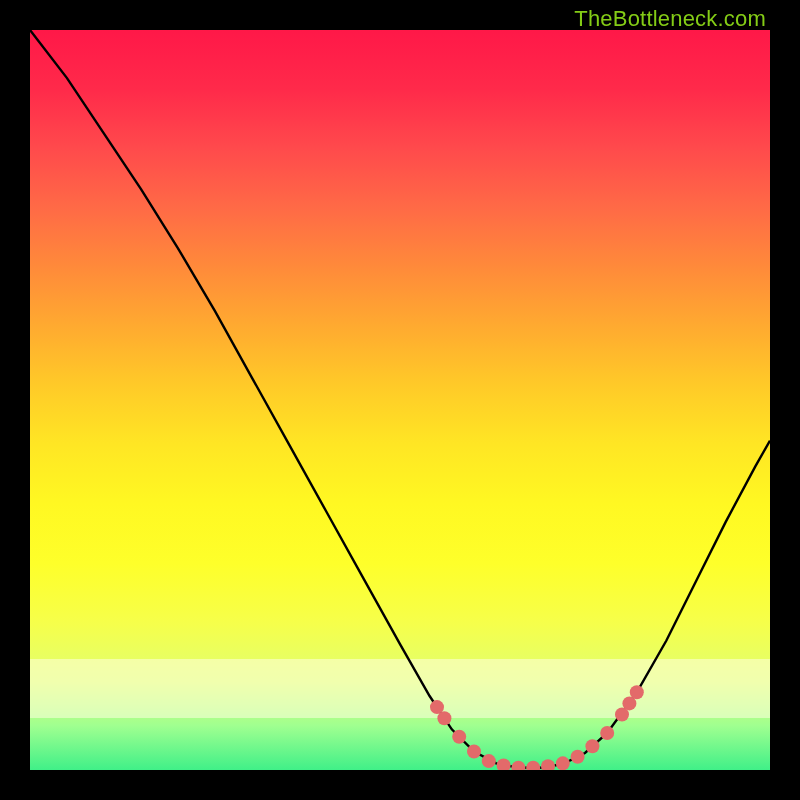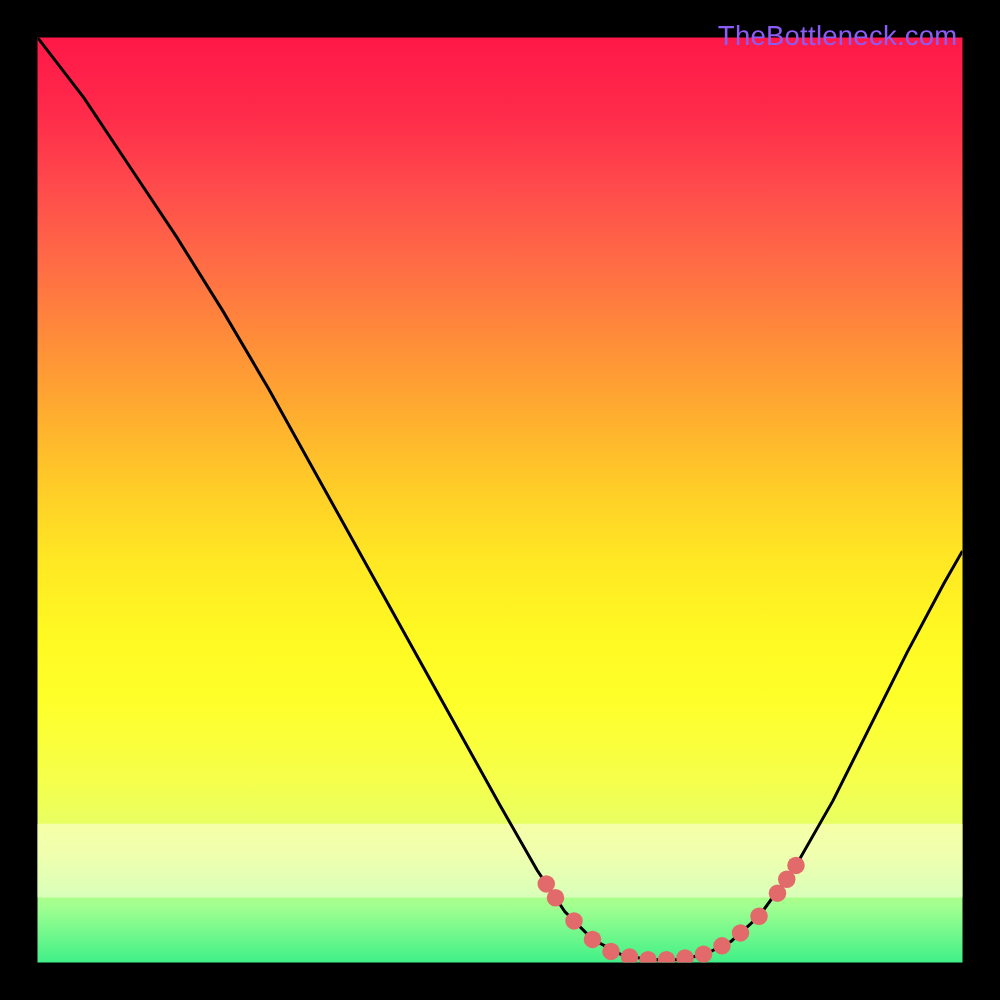--- a/index.html
+++ b/index.html
@@ -15,21 +15,21 @@
     #ffca28 48%,
     #ffe624 56%,
     #fff822 64%,
     #feff2a 72%,
     #f6ff4a 80%,
     #e0ff70 88%,
     #a0ff90 94%,
     #40f088 100%);
   }
   .pale-band { position: absolute; left: 0; width: 100%; background: #ffffe0; opacity: 0.55; }
-  .watermark { position: absolute; top: 16px; right: 34px; color: #8b5cf6; font-size: 22px; font-weight: 500; letter-spacing: 0.2px; }
+  .watermark { position: absolute; top: 6px; right: 34px; color: #84cc16; font-size: 22px; font-weight: 500; letter-spacing: 0.2px; }
   svg.curve { position: absolute; inset: 0; }
 </style>
 </head>
 <body>
 
 <div class="plot-area">
   <div class="gradient-bg"></div>
   <div class="pale-band" id="pale-band" style="top: 629px; height: 59.2px;"></div>
   <svg class="curve" id="curve-svg" viewBox="0 0 740 740" preserveAspectRatio="none">
       <path d="M0.00 0.00 L37.00 48.10 L74.00 103.60 L111.00 159.10 L148.00 218.30 L185.00 281.20 L222.00 347.80 L259.00 414.40 L296.00 481.00 L333.00 547.60 L370.00 614.20 L399.60 666.00 L421.80 699.30 L444.00 721.50 L466.20 733.34 L488.40 737.78 L510.60 737.78 L532.80 734.08 L555.00 722.98 L577.20 703.00 L606.80 662.30 L636.40 610.50 L666.00 551.30 L695.60 492.10 L725.20 436.60 L740.00 410.70 " fill="none" stroke="#000000" stroke-width="2.4"></path>

